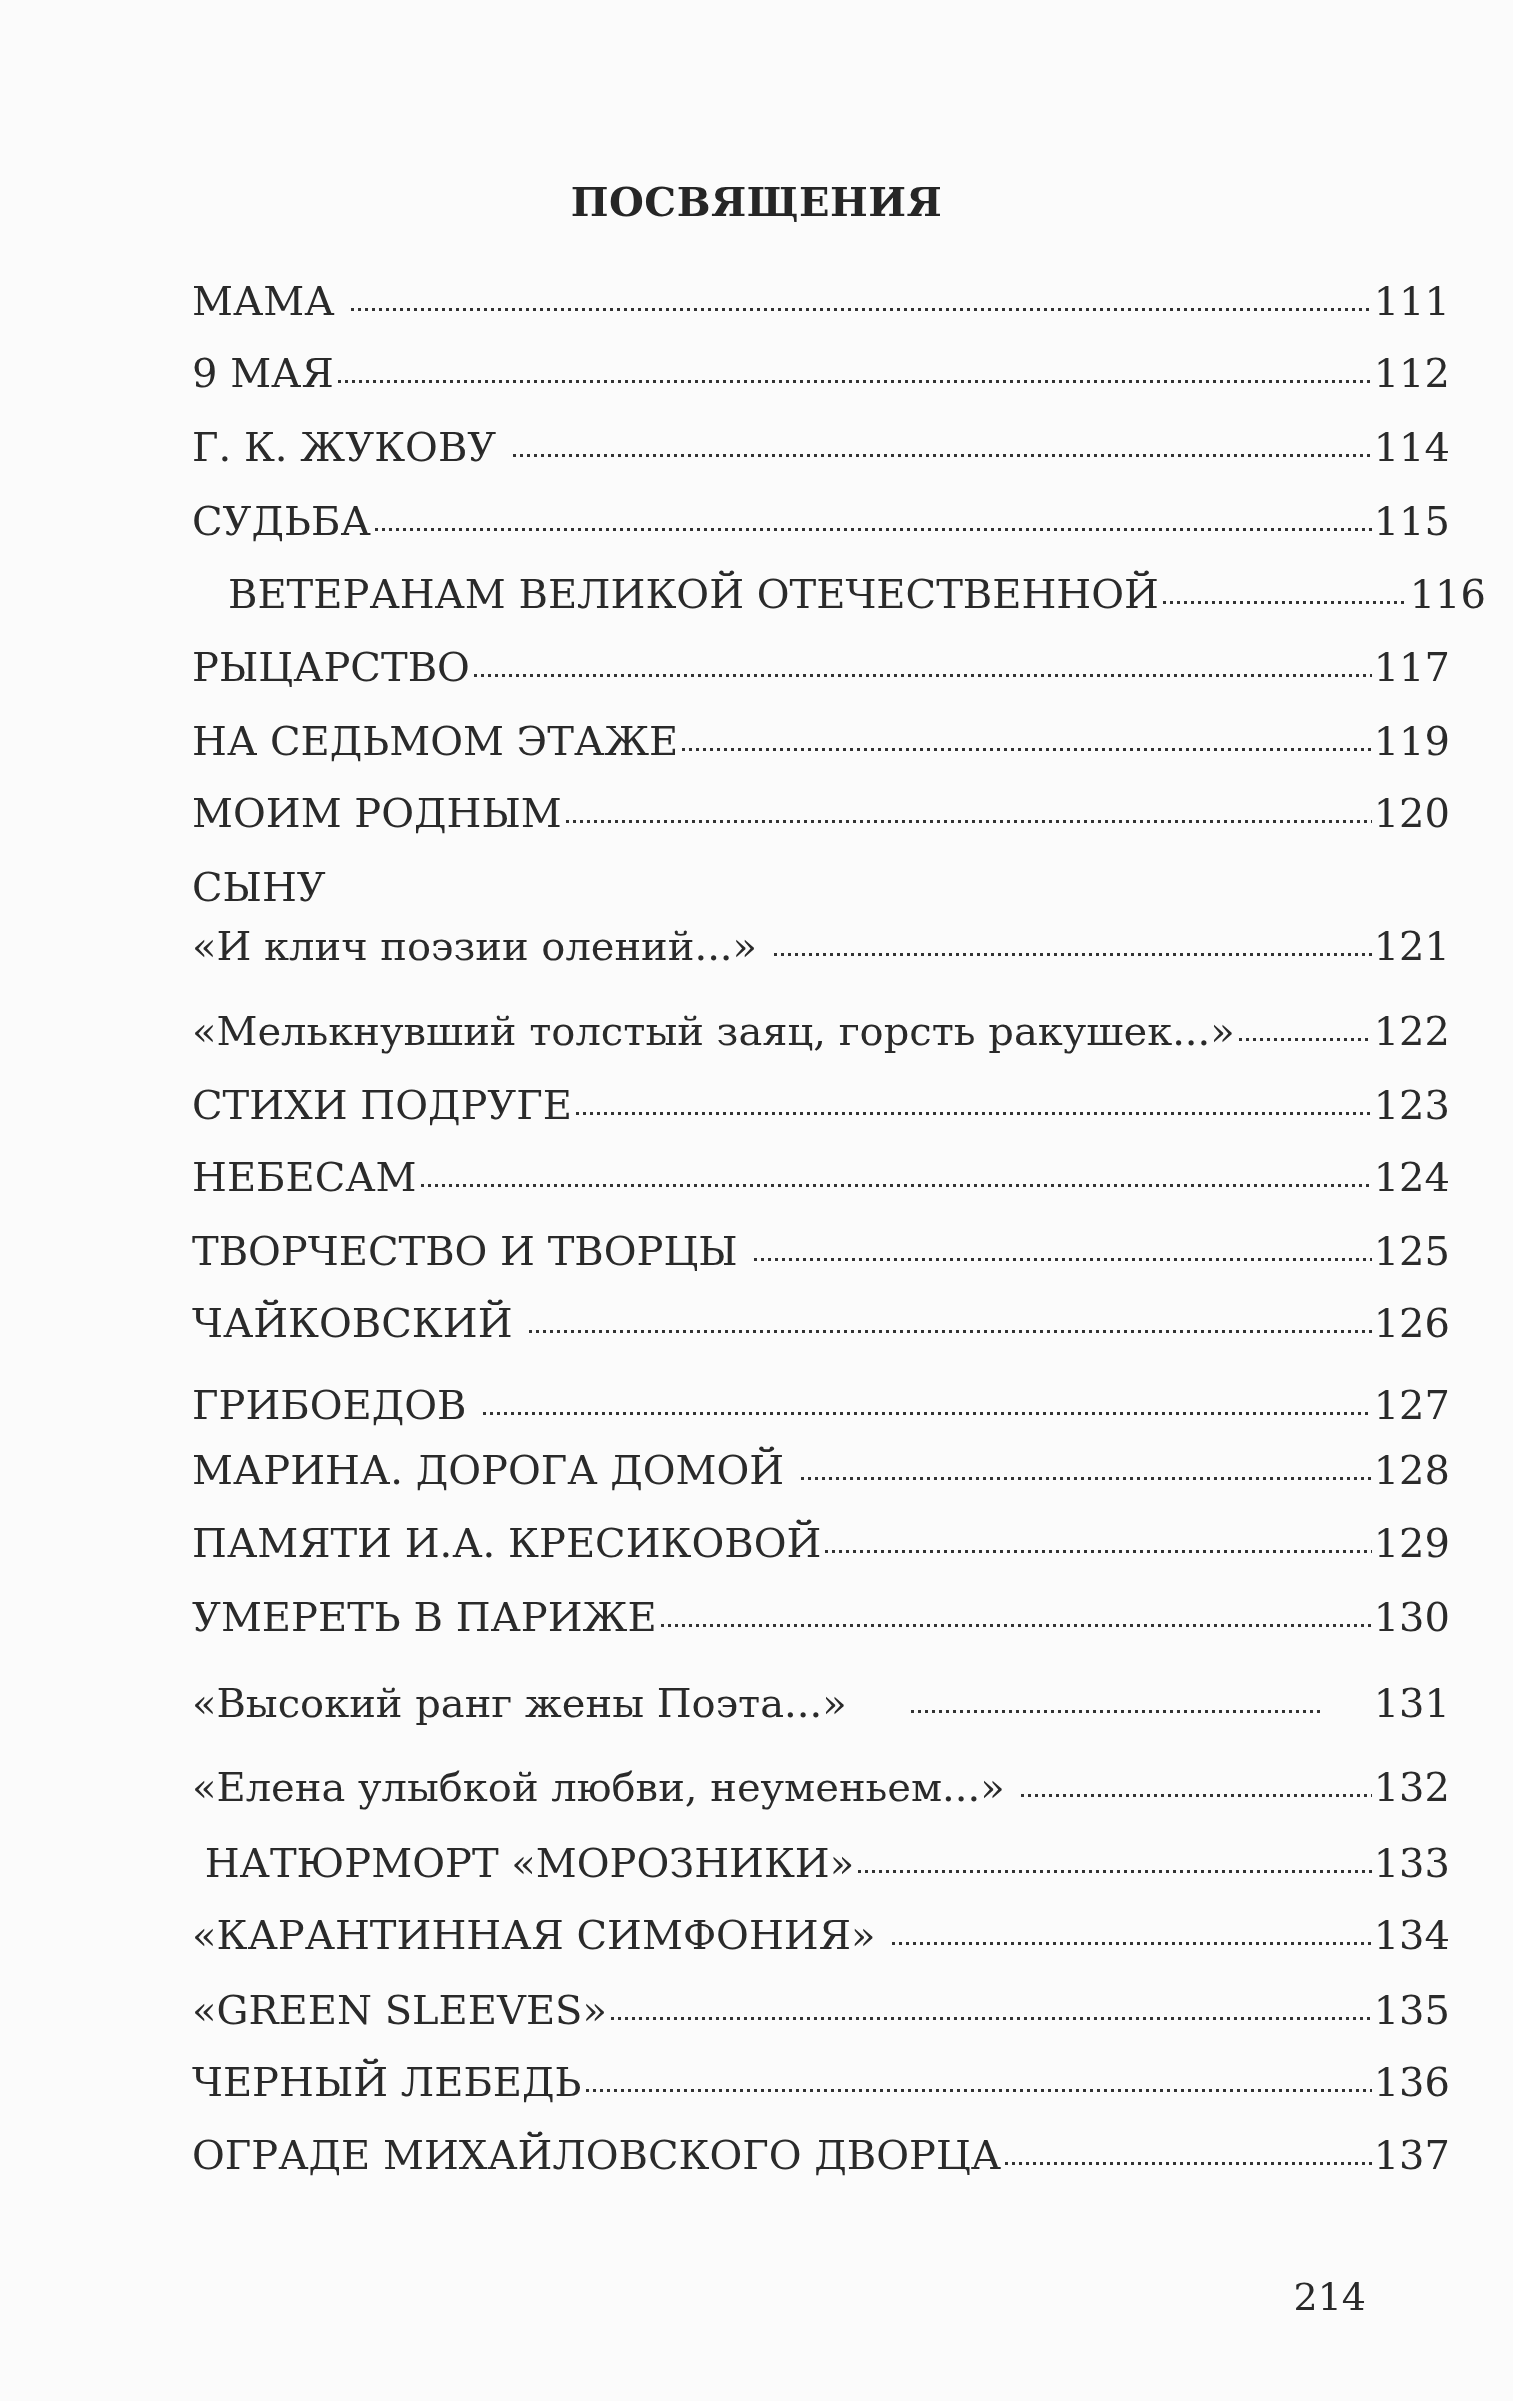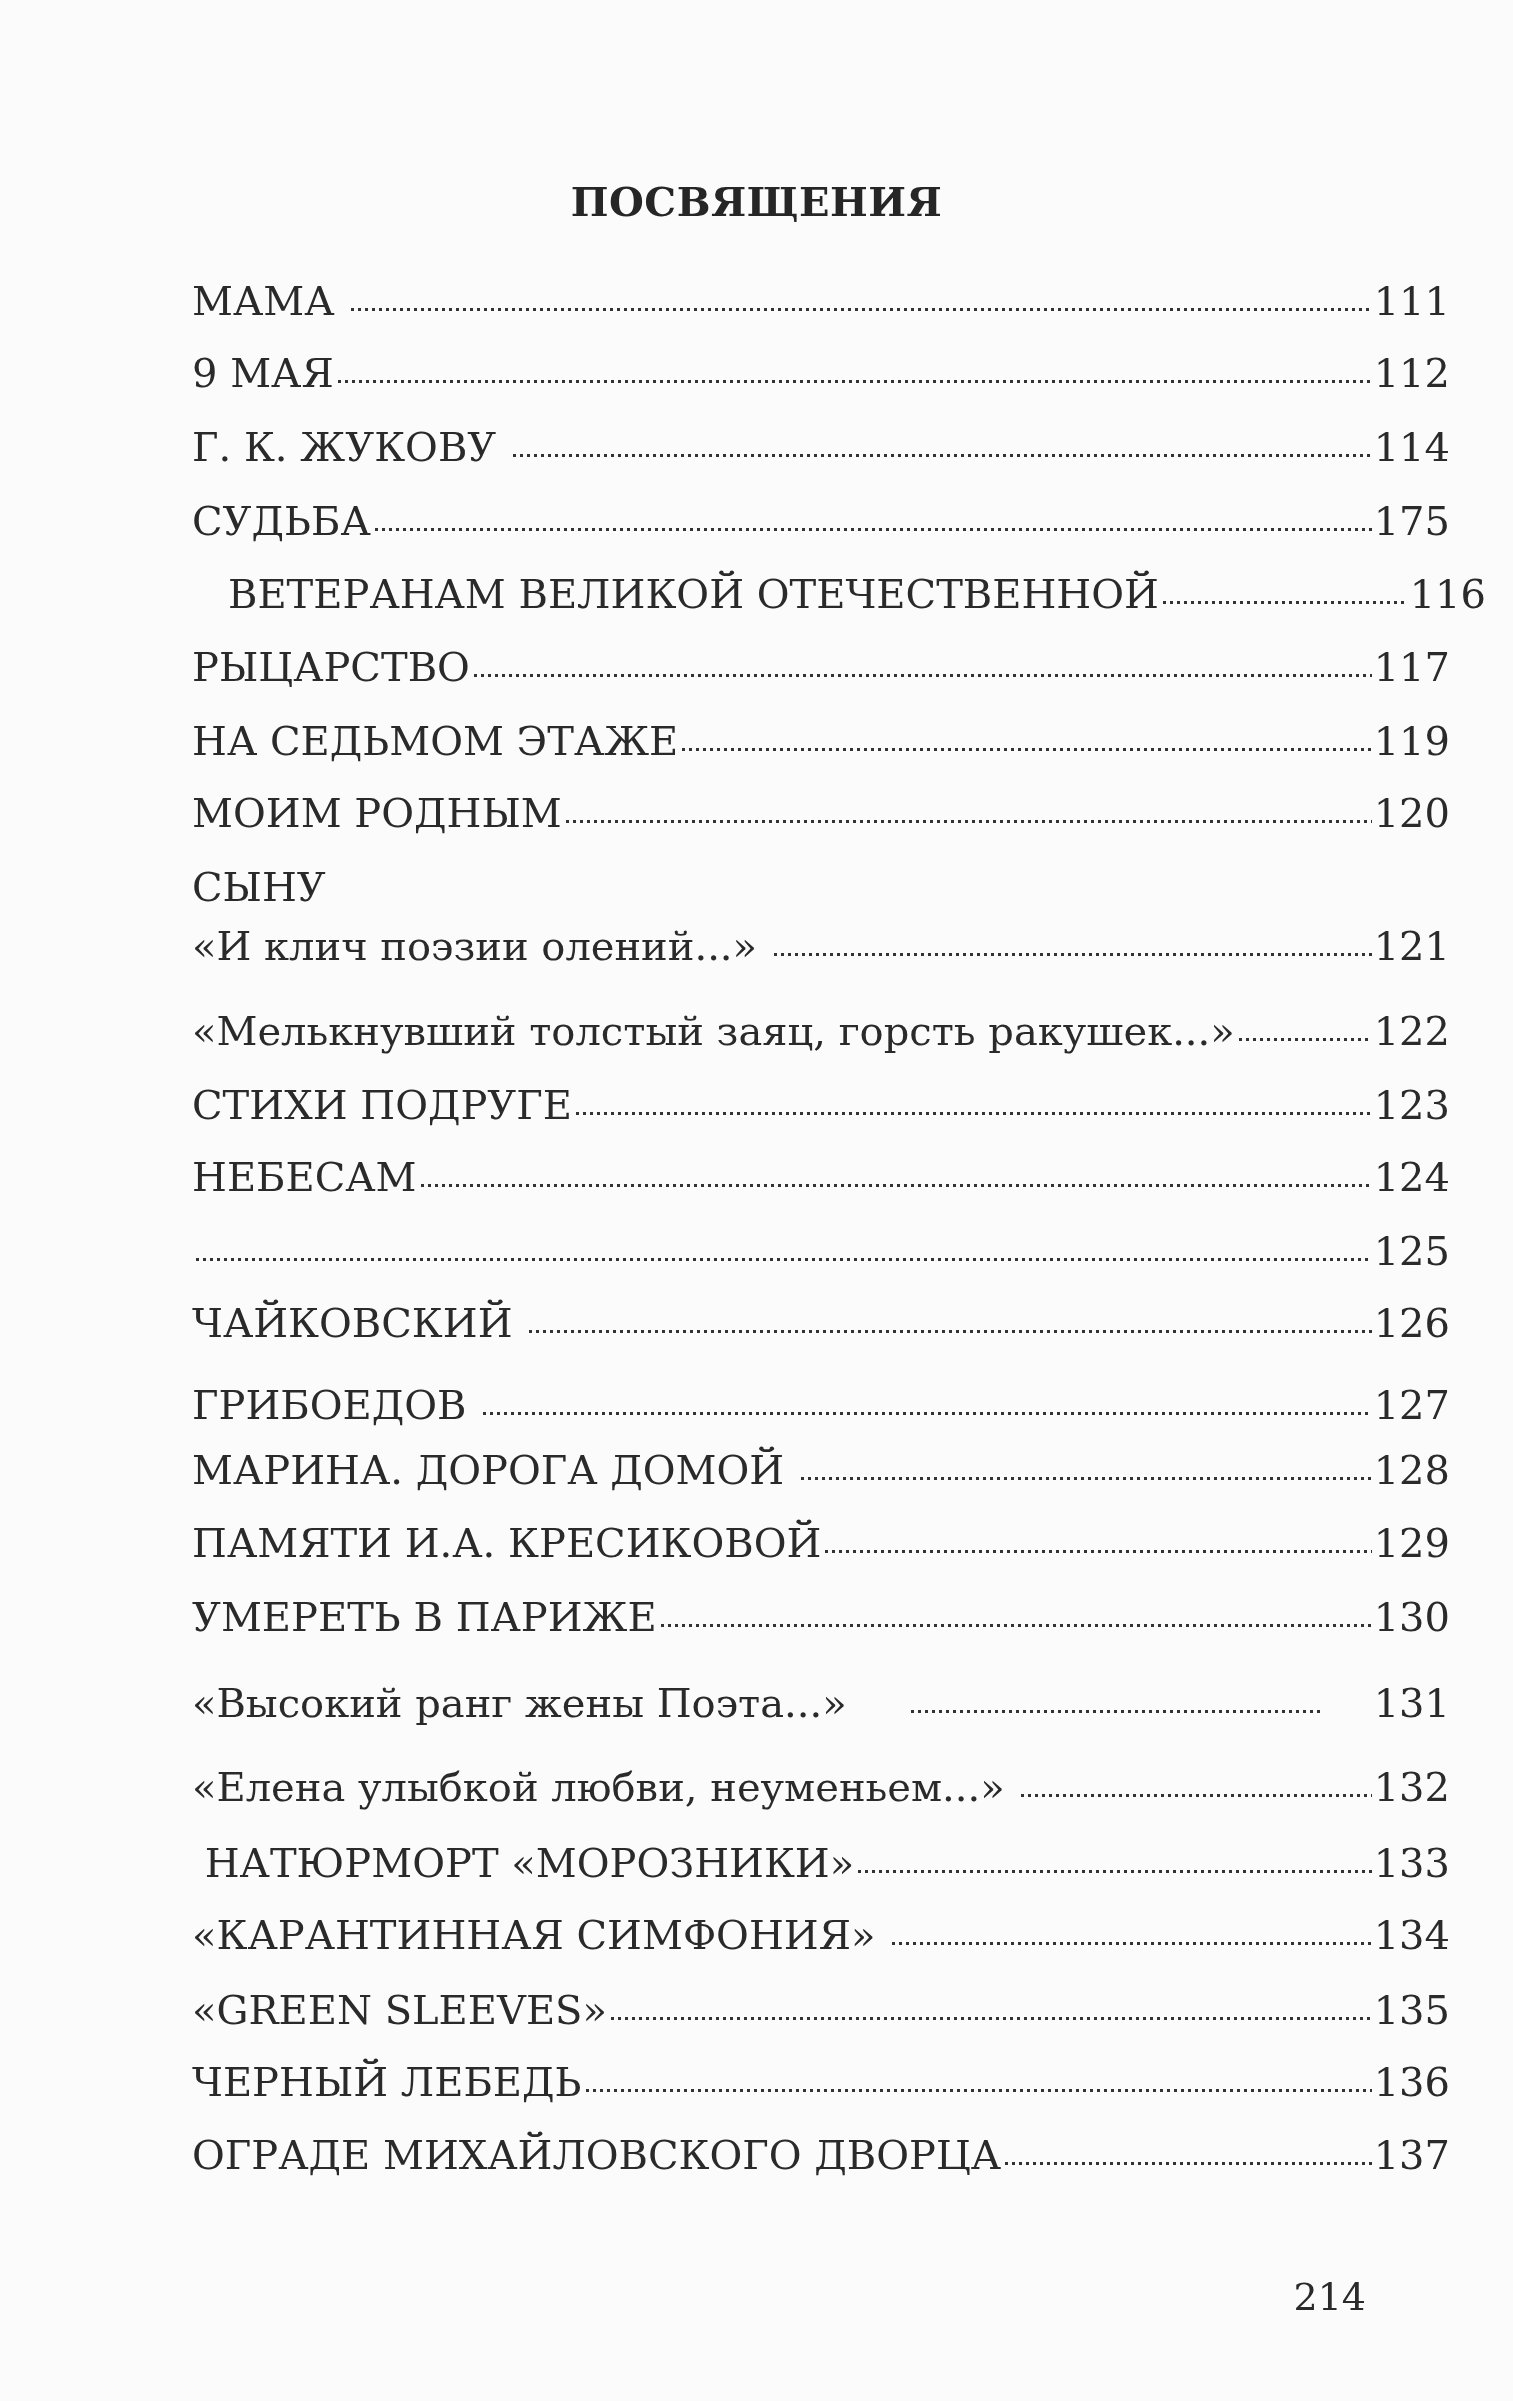--- a/index.html
+++ b/index.html
@@ -80,21 +80,21 @@
       <span class="page">112</span>
     </div>
     <div class="row" style="top: 422px;">
       <span class="title" style="white-space: pre;">Г. К. ЖУКОВУ </span>
       <span class="leader"></span>
       <span class="page">114</span>
     </div>
     <div class="row" style="top: 496px;">
       <span class="title" style="white-space: pre;">СУДЬБА</span>
       <span class="leader"></span>
-      <span class="page">175</span>
+      <span class="page">115</span>
     </div>
     <div class="row" style="top: 569px; margin-left: 36px;">
       <span class="title" style="white-space: pre;">ВЕТЕРАНАМ ВЕЛИКОЙ ОТЕЧЕСТВЕННОЙ</span>
       <span class="leader"></span>
       <span class="page">116</span>
     </div>
     <div class="row" style="top: 642px;">
       <span class="title" style="white-space: pre;">РЫЦАРСТВО</span>
       <span class="leader"></span>
       <span class="page">117</span>
@@ -123,20 +123,21 @@
       <span class="title" style="white-space: pre;">СТИХИ ПОДРУГЕ</span>
       <span class="leader"></span>
       <span class="page">123</span>
     </div>
     <div class="row" style="top: 1152px;">
       <span class="title" style="white-space: pre;">НЕБЕСАМ</span>
       <span class="leader"></span>
       <span class="page">124</span>
     </div>
     <div class="row" style="top: 1226px;">
+      <span class="title" style="white-space: pre;">ТВОРЧЕСТВО И ТВОРЦЫ </span>
       <span class="leader"></span>
       <span class="page">125</span>
     </div>
     <div class="row" style="top: 1298px;">
       <span class="title" style="white-space: pre;">ЧАЙКОВСКИЙ </span>
       <span class="leader"></span>
       <span class="page">126</span>
     </div>
     <div class="row" style="top: 1372px;">
       <span class="title" style="white-space: pre; margin-top: 8px;">ГРИБОЕДОВ </span>

